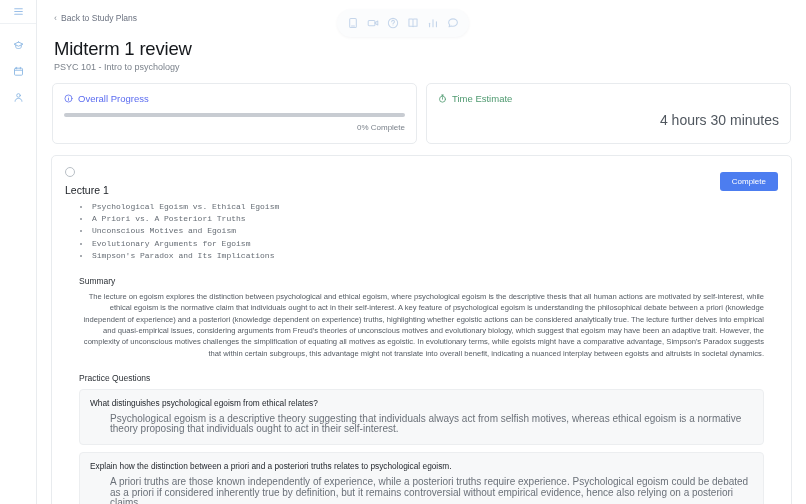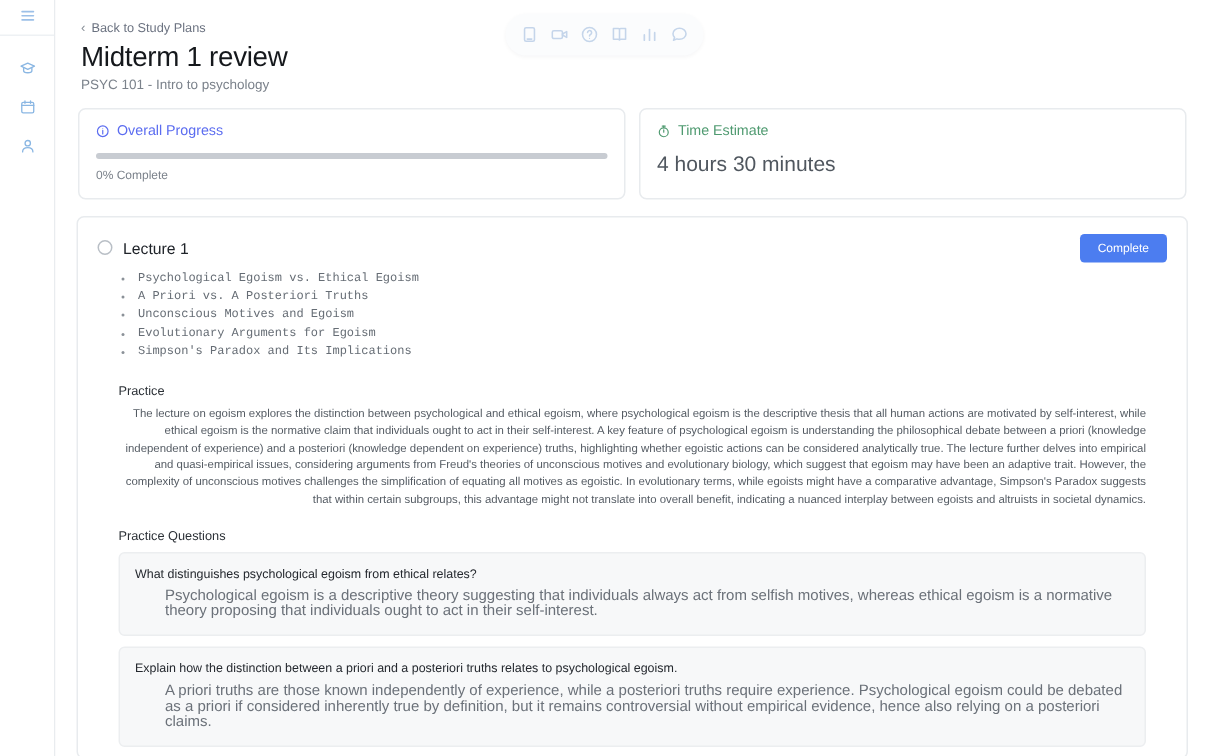--- a/index.html
+++ b/index.html
@@ -67,21 +67,21 @@
     display: flex; align-items: center; gap: 4px;
     margin-top: 13px; margin-left: 3px;
     font-size: 8.5px;
     color: #6b7280;
     cursor: pointer;
     width: fit-content;
   }
   .breadcrumb .chev { font-size: 9px; line-height: 1; color: #8a9199; }
 
   .page-title {
-    margin-top: 4px; margin-left: 3px;
+    margin-top: 15px; margin-left: 3px;
     font-size: 18.5px;
     font-weight: 400;
     letter-spacing: -0.2px;
     color: #15181c;
   }
   .page-subtitle {
     margin-top: 2px; margin-left: 3px;
     font-size: 9px;
     color: #7b828b;
   }
@@ -92,20 +92,21 @@
     margin-top: 11px;
     padding: 0 1px;
   }
   .card {
     flex: 1;
     border: 1px solid #e8ebee;
     border-radius: 5px;
     background: #fff;
     padding: 9px 11px 11px 11px;
     min-height: 48px;
+    text-align: right;
   }
   .card-head {
     display: flex; align-items: center; gap: 5px;
     font-size: 9.5px;
   }
   .card-head.progress { color: #5b6cf0; }
   .card-head.time { color: #4f9a70; }
   .card-head svg { display: block; }
   .progressbar {
     margin-top: 9px;
@@ -130,21 +131,21 @@
   .lecture {
     margin-top: 11px;
     border: 1px solid #e8ebee;
     border-radius: 5px;
     background: #fff;
     padding: 11px 13px 0 13px;
   }
   .lecture-head {
     display: flex; align-items: center; justify-content: space-between;
   }
-  .lecture-title-wrap { display: flex; align-items: flex-start; gap: 7px; }
+  .lecture-title-wrap { display: flex; align-items: flex-start; gap: 7px; flex-direction: column; }
   .circle-check {
     width: 10px; height: 10px;
     border: 1px solid #b9bfc6;
     border-radius: 50%;
     cursor: pointer;
     flex: none;
   }
   .lecture-title { font-size: 10.5px; color: #20242a; }
   .complete-btn {
     background: #4c7df0;
@@ -348,21 +349,21 @@
       </div>
 
       <ul class="concepts">
         <li>Psychological Egoism vs. Ethical Egoism</li>
         <li>A Priori vs. A Posteriori Truths</li>
         <li>Unconscious Motives and Egoism</li>
         <li>Evolutionary Arguments for Egoism</li>
         <li>Simpson's Paradox and Its Implications</li>
       </ul>
 
-      <div class="section-label">Practice</div>
+      <div class="section-label">Summary</div>
       <p class="summary-text">The lecture on egoism explores the distinction between psychological and ethical egoism, where psychological egoism is the descriptive thesis that all human actions are motivated by self-interest, while ethical egoism is the normative claim that individuals ought to act in their self-interest. A key feature of psychological egoism is understanding the philosophical debate between a priori (knowledge independent of experience) and a posteriori (knowledge dependent on experience) truths, highlighting whether egoistic actions can be considered analytically true. The lecture further delves into empirical and quasi-empirical issues, considering arguments from Freud's theories of unconscious motives and evolutionary biology, which suggest that egoism may have been an adaptive trait. However, the complexity of unconscious motives challenges the simplification of equating all motives as egoistic. In evolutionary terms, while egoists might have a comparative advantage, Simpson's Paradox suggests that within certain subgroups, this advantage might not translate into overall benefit, indicating a nuanced interplay between egoists and altruists in societal dynamics.</p>
 
       <div class="section-label">Practice Questions</div>
       <div class="questions">
 
         <div class="q-card">
           <div class="q-text">What distinguishes psychological egoism from ethical relates?</div>
           <div class="a-text">Psychological egoism is a descriptive theory suggesting that individuals always act from selfish motives, whereas ethical egoism is a normative theory proposing that individuals ought to act in their self-interest.</div>
         </div>
 

